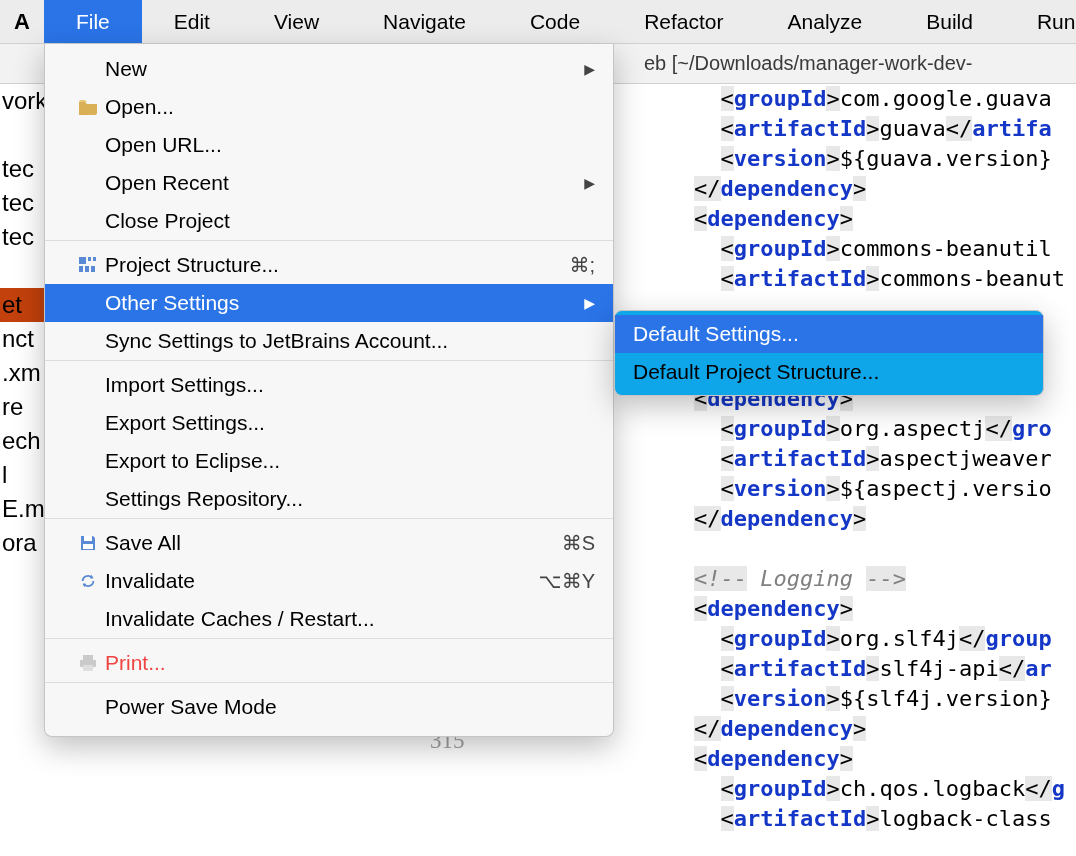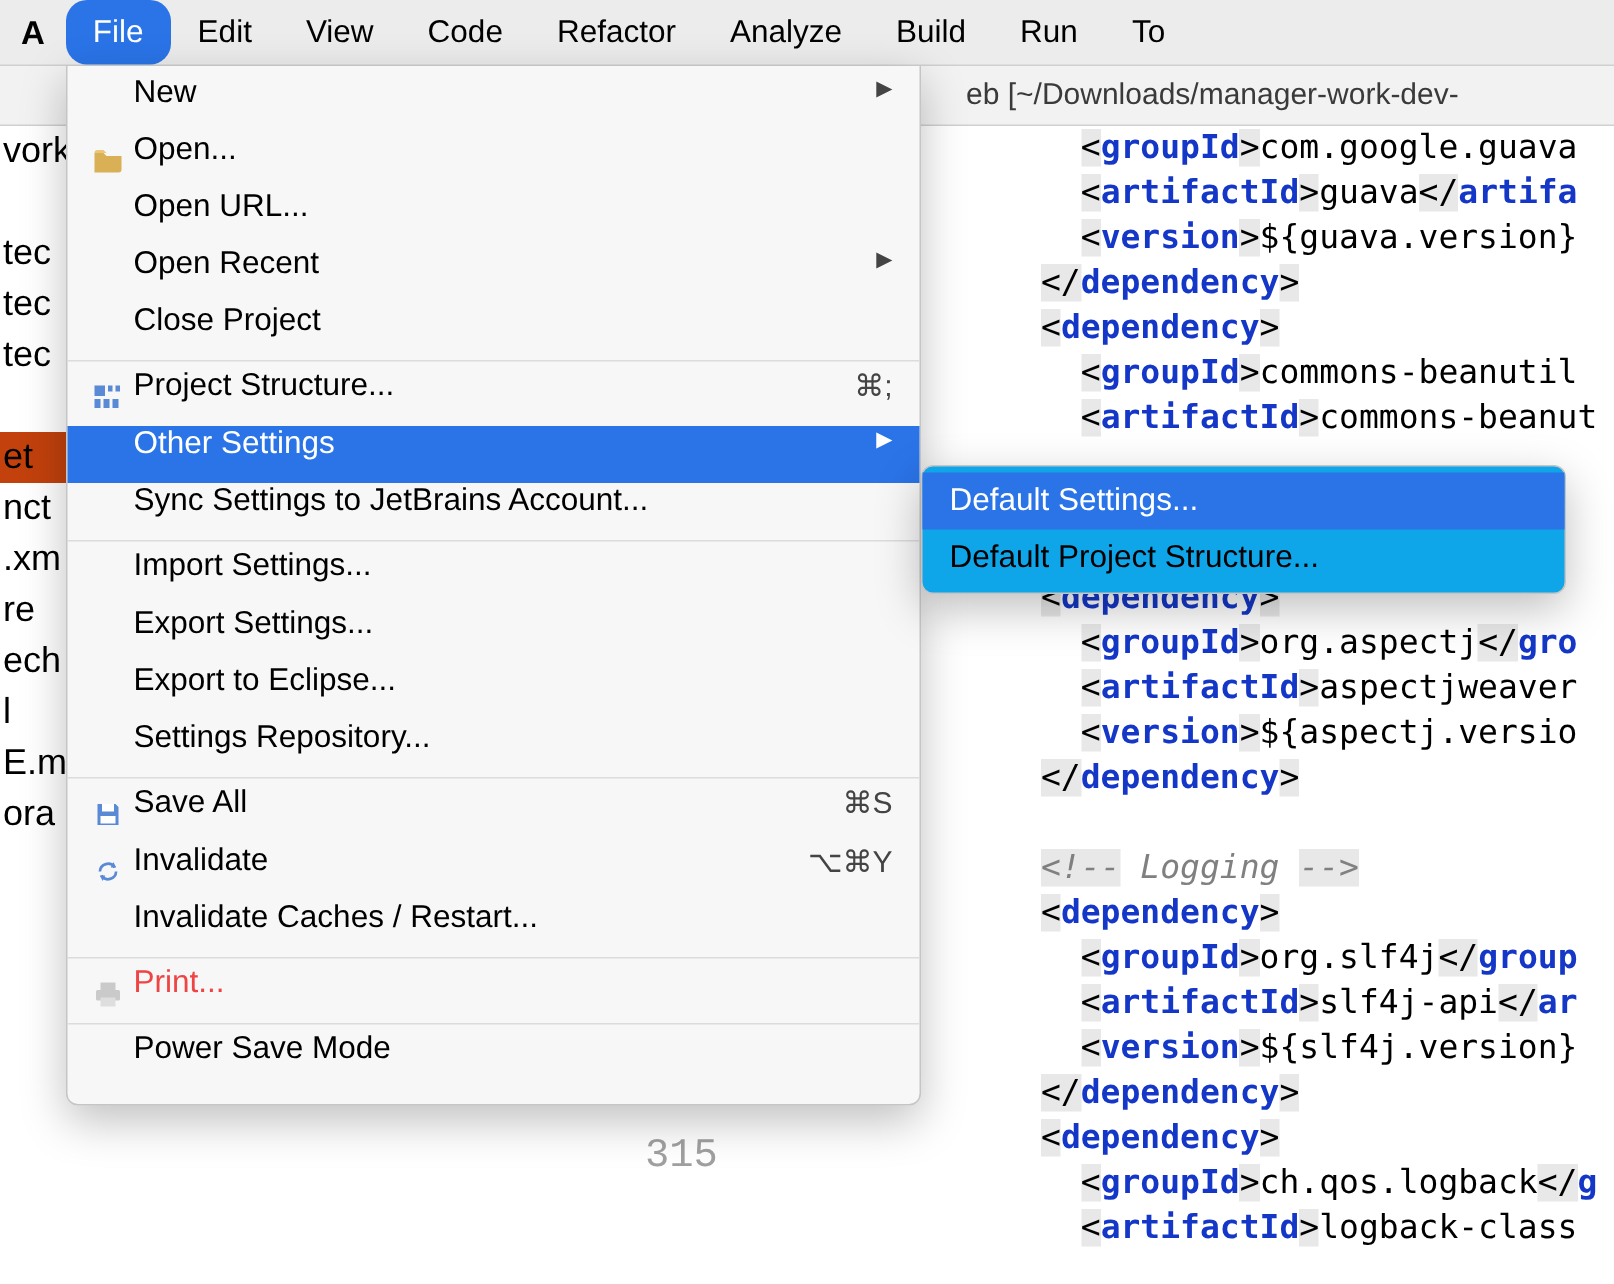--- a/index.html
+++ b/index.html
@@ -27,26 +27,25 @@
   .menubar .app-letter {
     padding: 0 14px;
     height: 100%;
     display: flex;
     align-items: center;
     font-weight: 700;
     font-size: 22px;
     color: #000;
   }
   .menubar .mitem {
-    padding: 0 18px;
+    padding: 0 32px;
     height: 100%;
     display: flex;
     align-items: center;
     color: #000;
-    border-radius: 14px;
   }
   .menubar .mitem.active {
     background: #2a74e8;
     color: #fff;
   }
 
   
   .pathbar {
     height: 40px;
     background: #f2f2f2;
@@ -116,22 +115,23 @@
     background: #f7f7f7;
     border: 1px solid #c5c5c5;
     border-top: none;
     box-shadow: 0 10px 30px rgba(0,0,0,0.25);
     border-bottom-left-radius: 8px;
     border-bottom-right-radius: 8px;
     padding: 6px 0 10px 0;
   }
   .dropdown .row {
     display: flex;
+    align-items: center;
     height: 38px;
-    padding: 0 18px 0 10px;
+    padding: 0 18px 0 26px;
     color: #000;
   }
   .dropdown .row.sep-before {
     border-top: 1px solid #dcdcdc;
     margin-top: 0;
     padding-top: 4px;
     height: 44px;
   }
   .dropdown .row .iconcell {
     width: 34px;
@@ -186,37 +186,38 @@
   .submenu .row.highlight {
     background: #2a74e8;
     color: #fff;
   }
 
   
   .ic { width: 20px; height: 18px; }
 
   .linen {
     position: absolute;
-    top: 756px;
+    top: 728px;
     left: 430px;
     color: #a0a0a0;
-    font-family: Liberation Mono, monospace;
-    font-size: 27px;
+    font-family: Liberation Serif, serif;
+    font-size: 23px;
   }
 
 </style>
 </head>
 <body>
 
 <div class="menubar">
   <div class="app-letter">A</div>
 
 <div class="mitem active">File</div>
     <div class="mitem">Edit</div>
     <div class="mitem">View</div>
+    <div class="mitem">Navigate</div>
     <div class="mitem">Code</div>
     <div class="mitem">Refactor</div>
     <div class="mitem">Analyze</div>
     <div class="mitem">Build</div>
     <div class="mitem">Run</div>
     <div class="mitem">To</div>
   </div>
 
 <div class="pathbar">
   <span style="margin-left:600px">eb [~/Downloads/manager-work-dev-</span>

